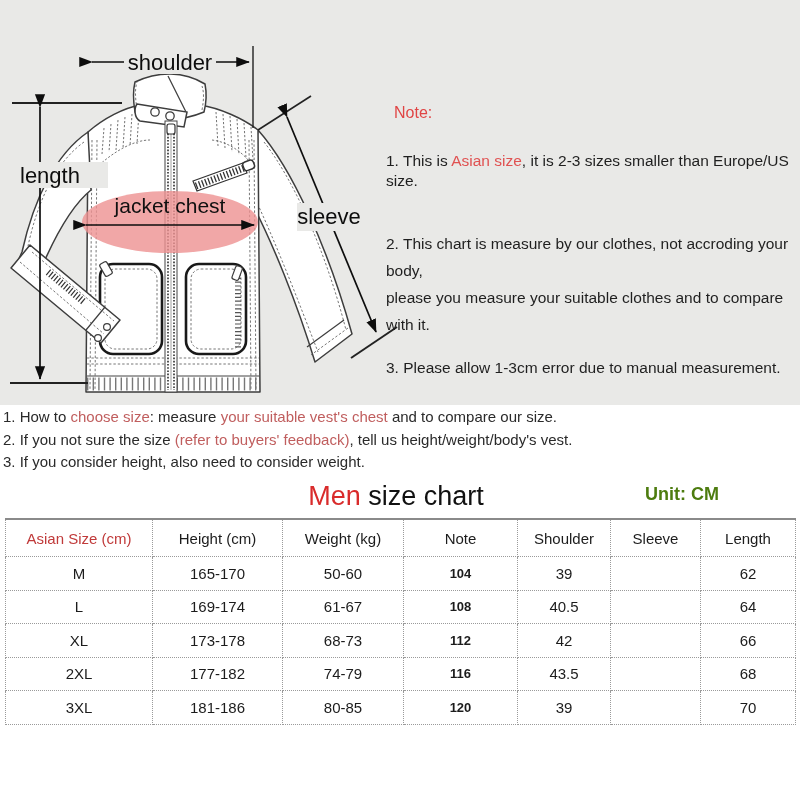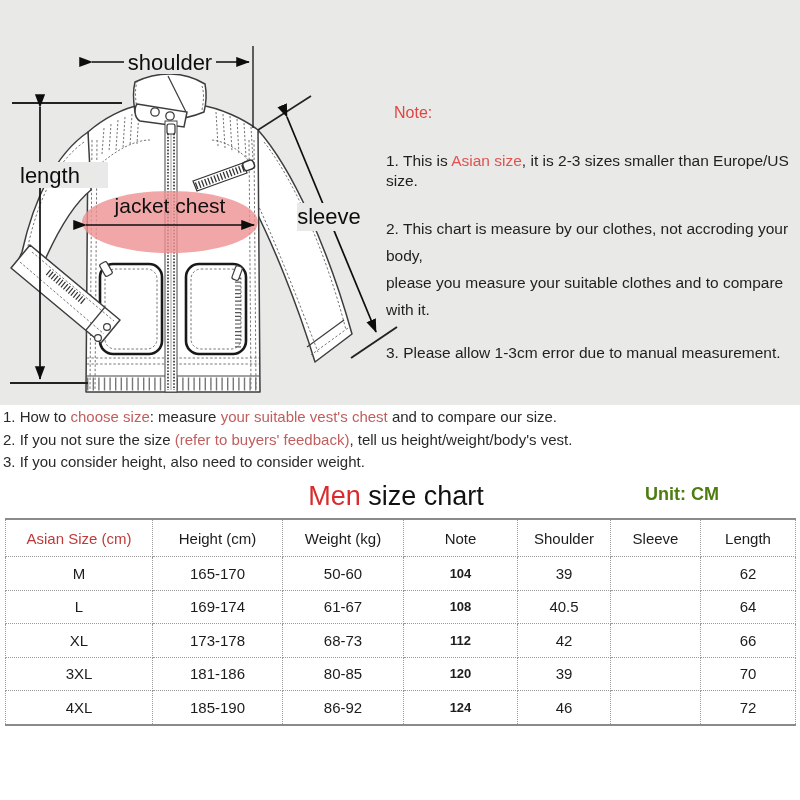--- a/index.html
+++ b/index.html
@@ -8,21 +8,21 @@
     font-family:"Liberation Sans", sans-serif; overflow:hidden;
   }
   
   .hero { position:absolute; left:0; top:0; width:800px; height:405px; background:#e9e9e7; }
   .diagram-svg { position:absolute; left:0; top:0; }
 
   
   .notes { position:absolute; left:386px; top:103px; width:412px; font-size:15.5px; color:#1f1f1f; }
   .notes .note-heading { color:#e04545; margin:0 0 28px 8px; font-size:16px; }
   .notes p { margin:0; line-height:20px; }
-  .notes .n1 { margin-bottom:24px; }
+  .notes .n1 { margin-bottom:39px; }
   .notes .n2 { margin-bottom:20px; line-height:27px; }
   .red-note { color:#e05252; }
 
   
   .tips { position:absolute; left:3px; top:406px; width:780px; font-size:15px; color:#2a2a2a; }
   .tips p { margin:0; line-height:22.5px; }
   .red-tip { color:#c05e5e; }
 
   
   .table-title { position:absolute; left:6px; top:474px; width:780px; height:44px;
@@ -240,32 +240,32 @@
       <tr>
         <td>XL</td>
         <td>173-178</td>
         <td>68-73</td>
         <td class="chest">112</td>
         <td>42</td>
         <td></td>
         <td>66</td>
       </tr>
       <tr>
+        <td>2XL</td>
+        <td>177-182</td>
+        <td>74-79</td>
+        <td class="chest">116</td>
+        <td>43.5</td>
+        <td></td>
+        <td>68</td>
+      </tr>
+      <tr>
         <td>3XL</td>
         <td>181-186</td>
         <td>80-85</td>
         <td class="chest">120</td>
         <td>39</td>
         <td></td>
         <td>70</td>
       </tr>
-      <tr class="last">
-        <td>4XL</td>
-        <td>185-190</td>
-        <td>86-92</td>
-        <td class="chest">124</td>
-        <td>46</td>
-        <td></td>
-        <td>72</td>
-      </tr>
     </tbody>
   </table>
 </div>
 
 </body></html>

